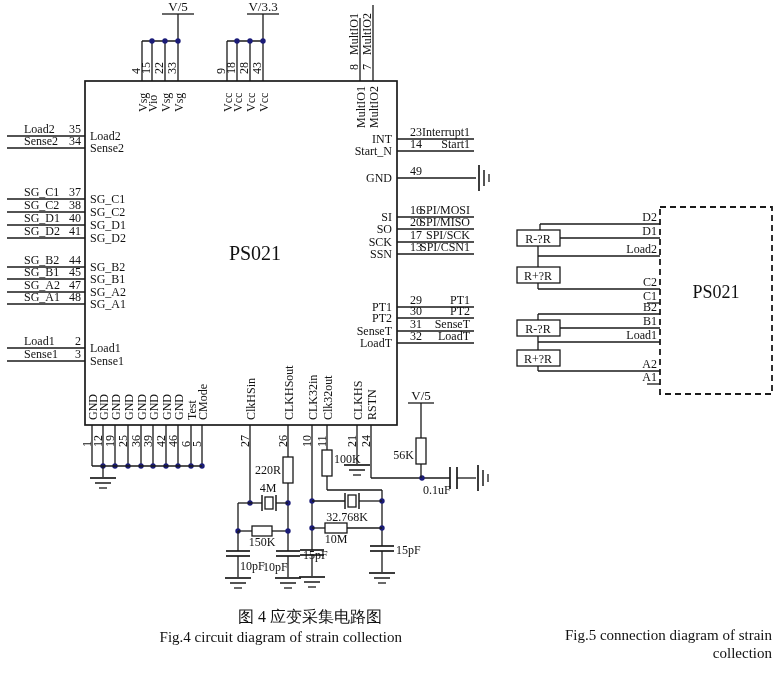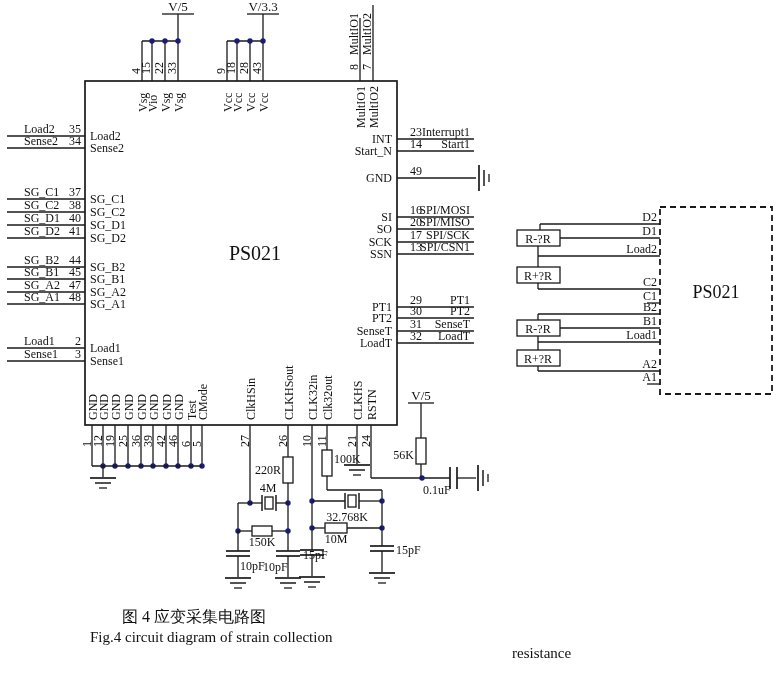--- a/index.html
+++ b/index.html
@@ -1,19 +1,19 @@
 <!DOCTYPE html>
 <html><head>
 <meta charset="utf-8">
 <style>
   html,body{margin:0;padding:0;background:#fff;}
   #canvas{position:relative;width:778px;height:677px;background:#fff;overflow:hidden;
           font-family:"Liberation Serif","DejaVu Serif",serif;}
   svg text{font-family:"Liberation Serif","DejaVu Serif",serif;fill:#111;}
-  .cap{position:absolute;text-align:left;font-size:16px;color:#111;line-height:1.25;}
+  .cap{position:absolute;text-align:right;font-size:16px;color:#111;line-height:1.25;}
   .cap.en{font-size:15px;}
 </style>
 </head>
 <body>
 
 <div id="canvas">
   <svg id="schem" width="778" height="604" viewBox="0 0 778 604">
       <g>
         <rect x="85" y="81" width="312" height="344" fill="none" stroke="#1a1a1a" stroke-width="1.7"></rect>
         <text x="255" y="260" font-size="20" text-anchor="middle">PS021</text>
@@ -359,15 +359,16 @@
         <rect x="517" y="267" width="43" height="16" fill="none" stroke="#1a1a1a" stroke-width="1.3"></rect>
         <text x="538" y="279.5" font-size="12" text-anchor="middle">R+?R</text>
         <rect x="517" y="320" width="43" height="16" fill="none" stroke="#1a1a1a" stroke-width="1.3"></rect>
         <text x="538" y="332.5" font-size="12" text-anchor="middle">R-?R</text>
         <rect x="517" y="350" width="43" height="16" fill="none" stroke="#1a1a1a" stroke-width="1.3"></rect>
         <text x="538" y="362.5" font-size="12" text-anchor="middle">R+?R</text>
       </g>
     </svg>
 
   <div class="cap" style="left:122px;top:607px;width:260px">图 4  应变采集电路图</div>
-  <div class="cap en" style="left:90px;top:628px;width:300px">Fig.4 circuit diagram of strain collection</div>
-  <div class="cap en" style="left:512px;top:644px;width:260px">resistance</div>
+  <div class="cap en" style="left:102px;top:628px;width:300px">Fig.4 circuit diagram of strain collection</div>
+  <div class="cap en" style="left:512px;top:626px;width:260px">Fig.5 connection diagram of strain</div>
+  <div class="cap en" style="left:512px;top:644px;width:260px">collection</div>
 </div>
 
 </body></html>

